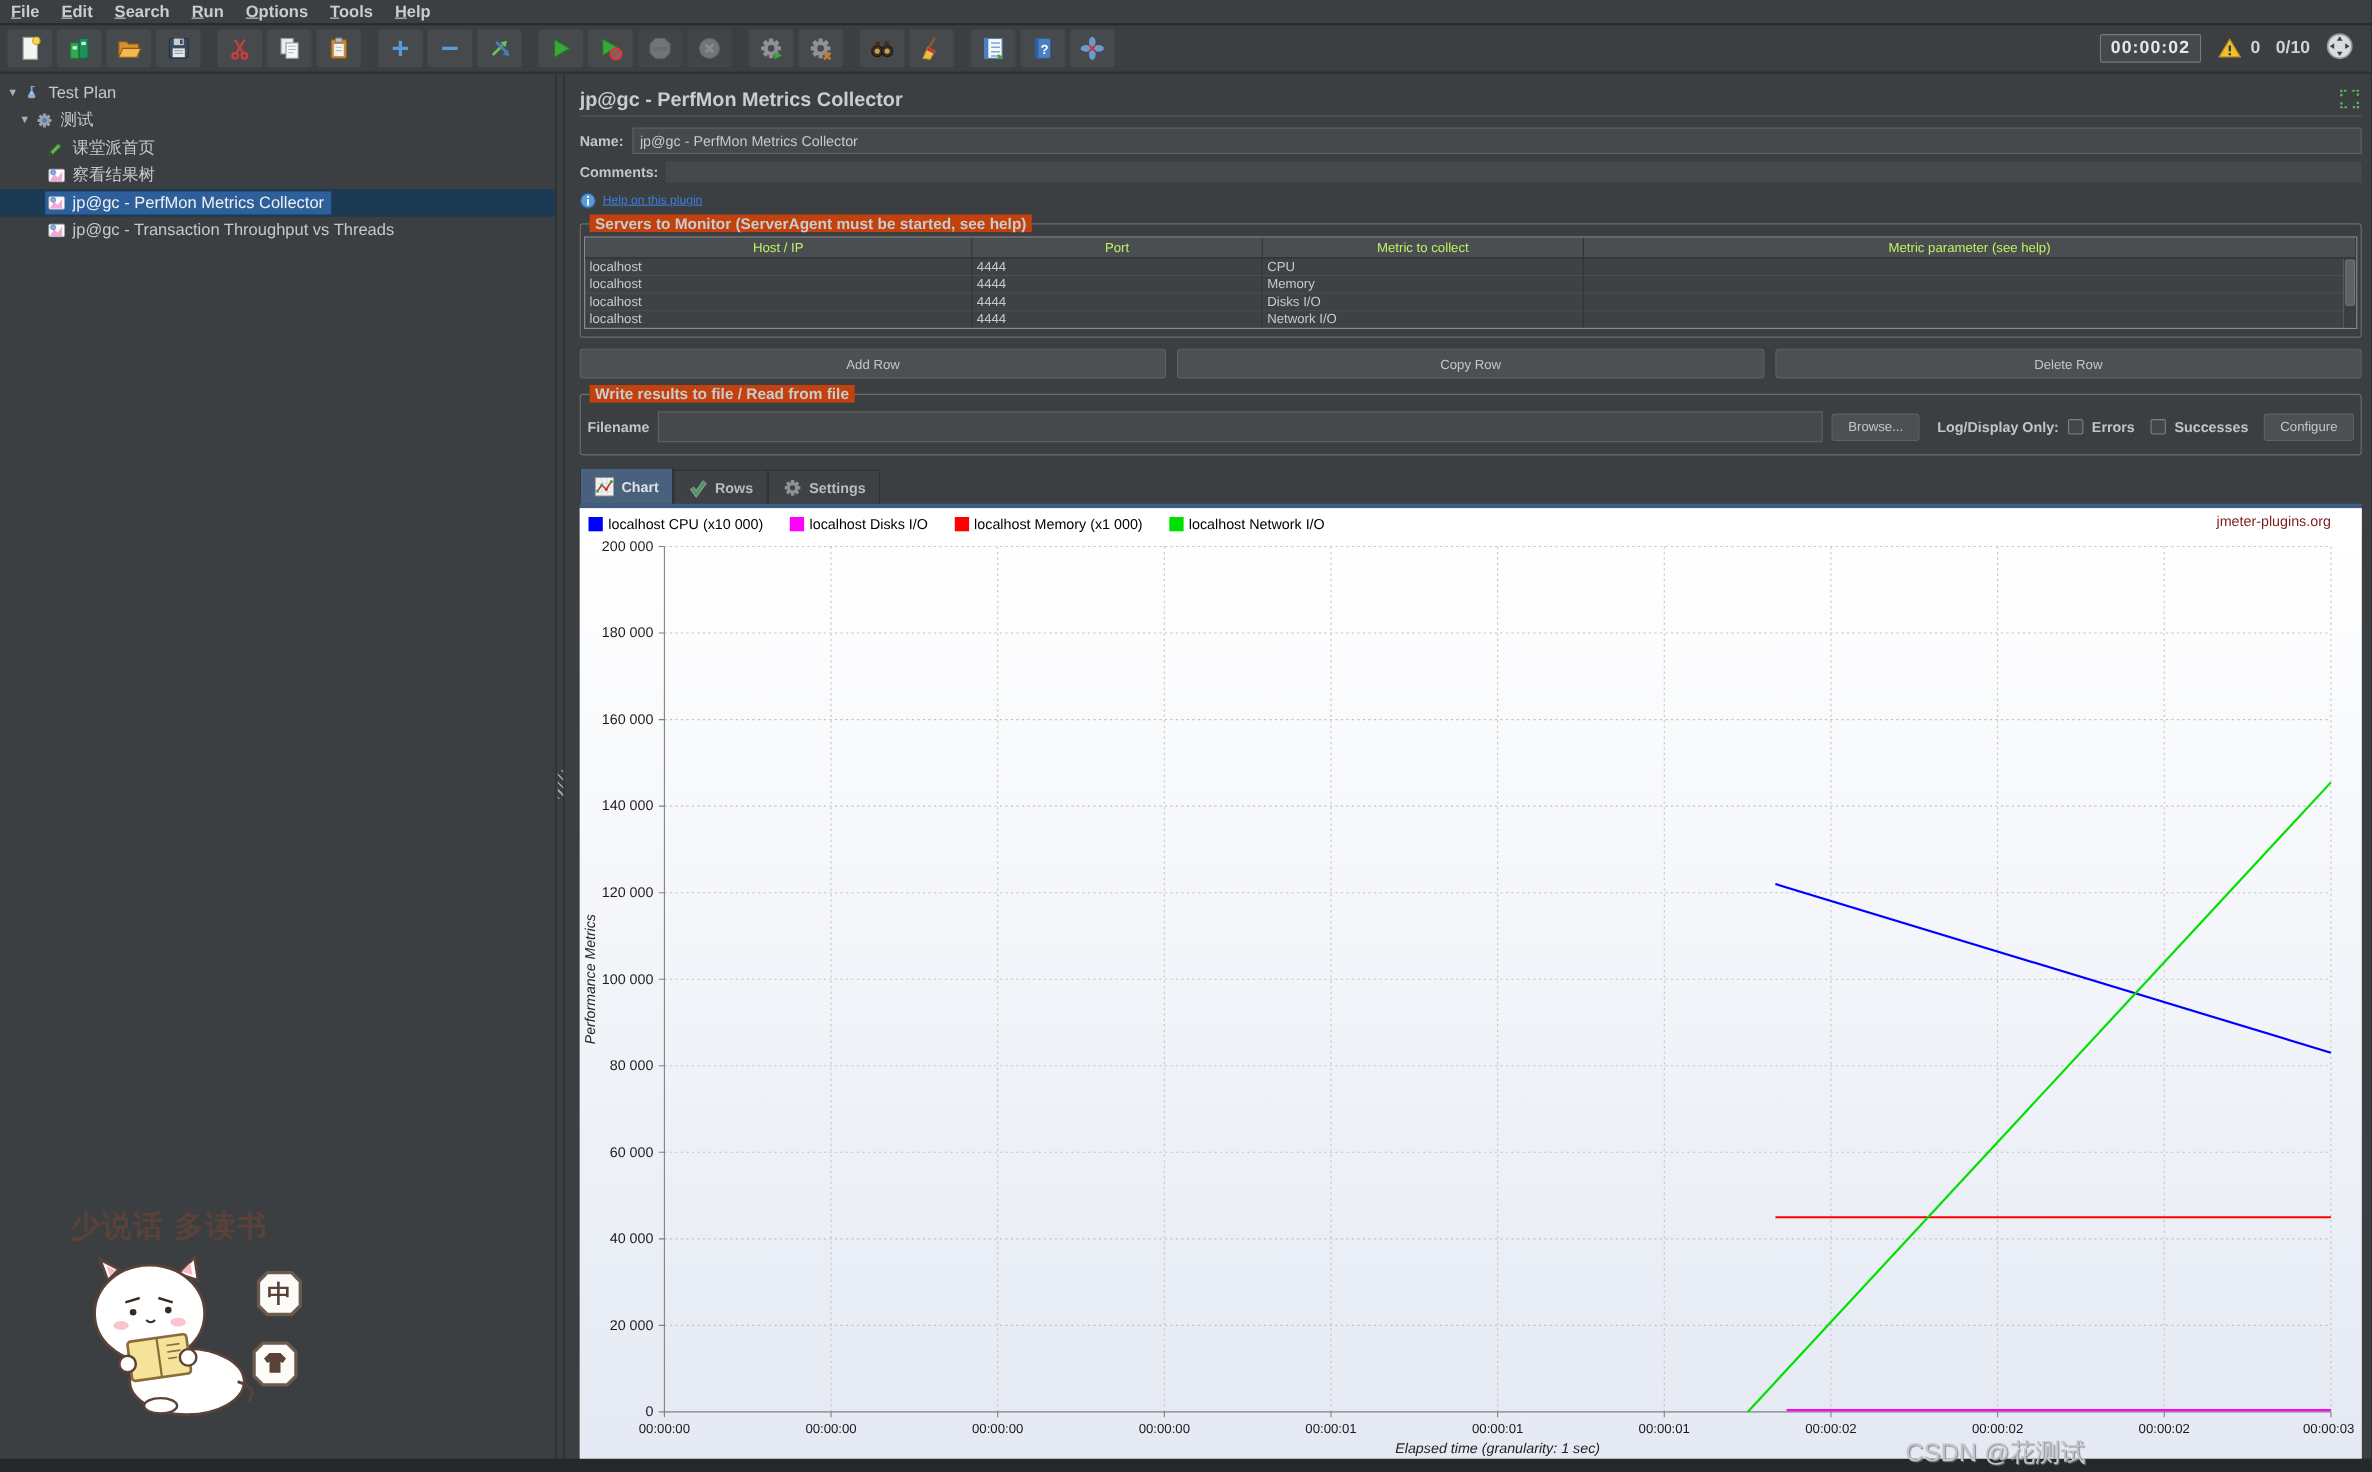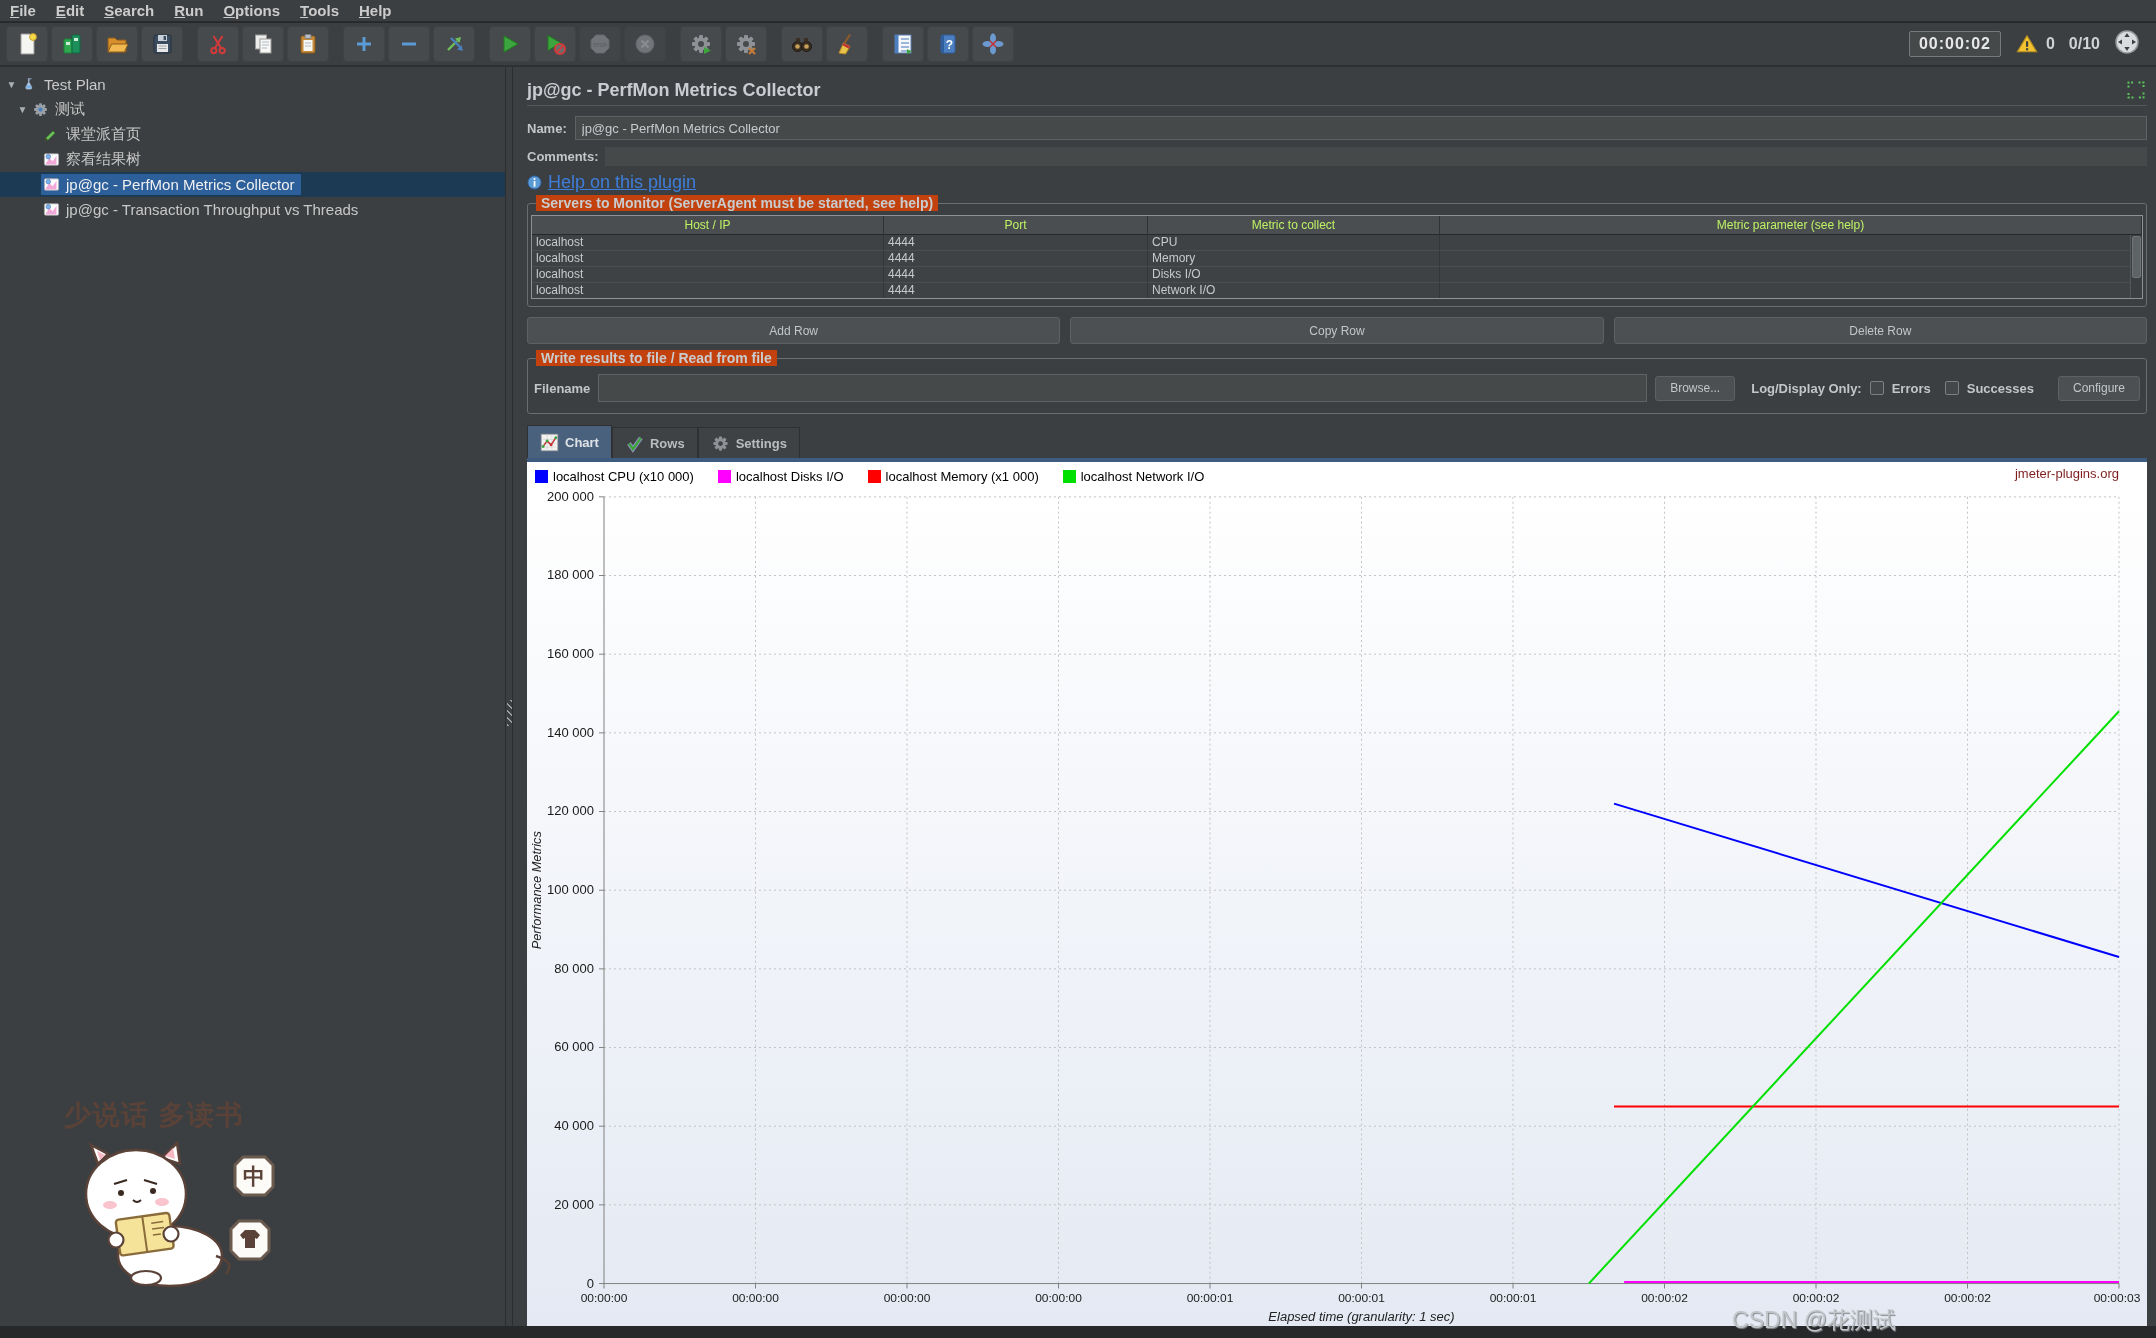--- a/index.html
+++ b/index.html
@@ -55,21 +55,21 @@
   .frow { display:flex; align-items:center; }
   .flabel { font-size:13px; font-weight:bold; color:#C2C6C9; white-space:nowrap; }
   .tinput { background:#45494A; border:1px solid #5E6262; color:#C6CACD; font-size:13px;
     font-family:"Liberation Sans",sans-serif; padding:2px 6px; outline:none; }
   .name-row { height:30px; }
   .name-row .tinput { flex:1; height:24px; margin-left:8px; }
   .comments-row { height:26px; }
   .comments-row .tinput { flex:1; height:19px; margin-left:6px; border:none; }
   .help-row { height:26px; display:flex; align-items:center; gap:6px; }
   .help-row svg { width:15px; height:15px; }
-  .help-link { color:#3D7EDB; font-size:18px; text-decoration:underline; }
+  .help-link { color:#3D7EDB; font-size:11px; text-decoration:underline; }
 
   .groupbox { position:relative; border:1px solid #6B6E70; border-radius:3px; margin-top:8px; }
   .groupbox > .gb-title { position:absolute; top:-9px; left:8px; background:#c2410c; padding:0 5px;
     font-size:14px; font-weight:bold; color:#C8CCCF; }
   .servers-box { height:104px; padding:11px 3px 3px 3px; }
 
   .ptable { position:relative; height:84px; border:1px solid #8E9296; background:#3F4244; overflow:hidden; }
   .trow { display:grid; grid-template-columns:352px 264px 292px 1fr; }
   .th { background:#4A4E51; color:#bef264; font-size:12px; text-align:center; height:19px; line-height:19px;
     border-right:1px solid #303335; border-bottom:1px solid #26282A; }
@@ -480,21 +480,21 @@
       <span class="gb-title">Write results to file / Read from file</span>
       <div class="file-row">
         <span class="flabel">Filename</span>
         <input class="tinput" value="" style="">
         <div class="btn small">Browse...</div>
         <span class="flabel" style="margin-left:8px">Log/Display Only:</span>
         <span class="checkbox"></span>
         <span class="cb-label">Errors</span>
         <span class="checkbox" style="margin-left:6px"></span>
         <span class="cb-label">Successes</span>
-        <div class="btn small" style="margin-left:16px">Configure</div>
+        <div class="btn small" style="margin-left:6px">Configure</div>
       </div>
     </div>
 
     <div class="tabs-row" id="tabs">
         <div class="tab selected">
           <svg viewBox="0 0 24 24" width="19" height="19">
             <rect x="1.5" y="1.5" width="21" height="21" fill="#F2F2F2" stroke="#999"></rect>
             <path d="M4 8h16M4 13h16M4 18h16M9 2v20M15 2v20" stroke="#D8D8D8"></path>
             <path d="M4 17l5-7 5 5 6-9" stroke="#C23333" stroke-width="1.8" fill="none"></path>
             <circle cx="4" cy="17" r="1.8" fill="#3DA53D"></circle>

